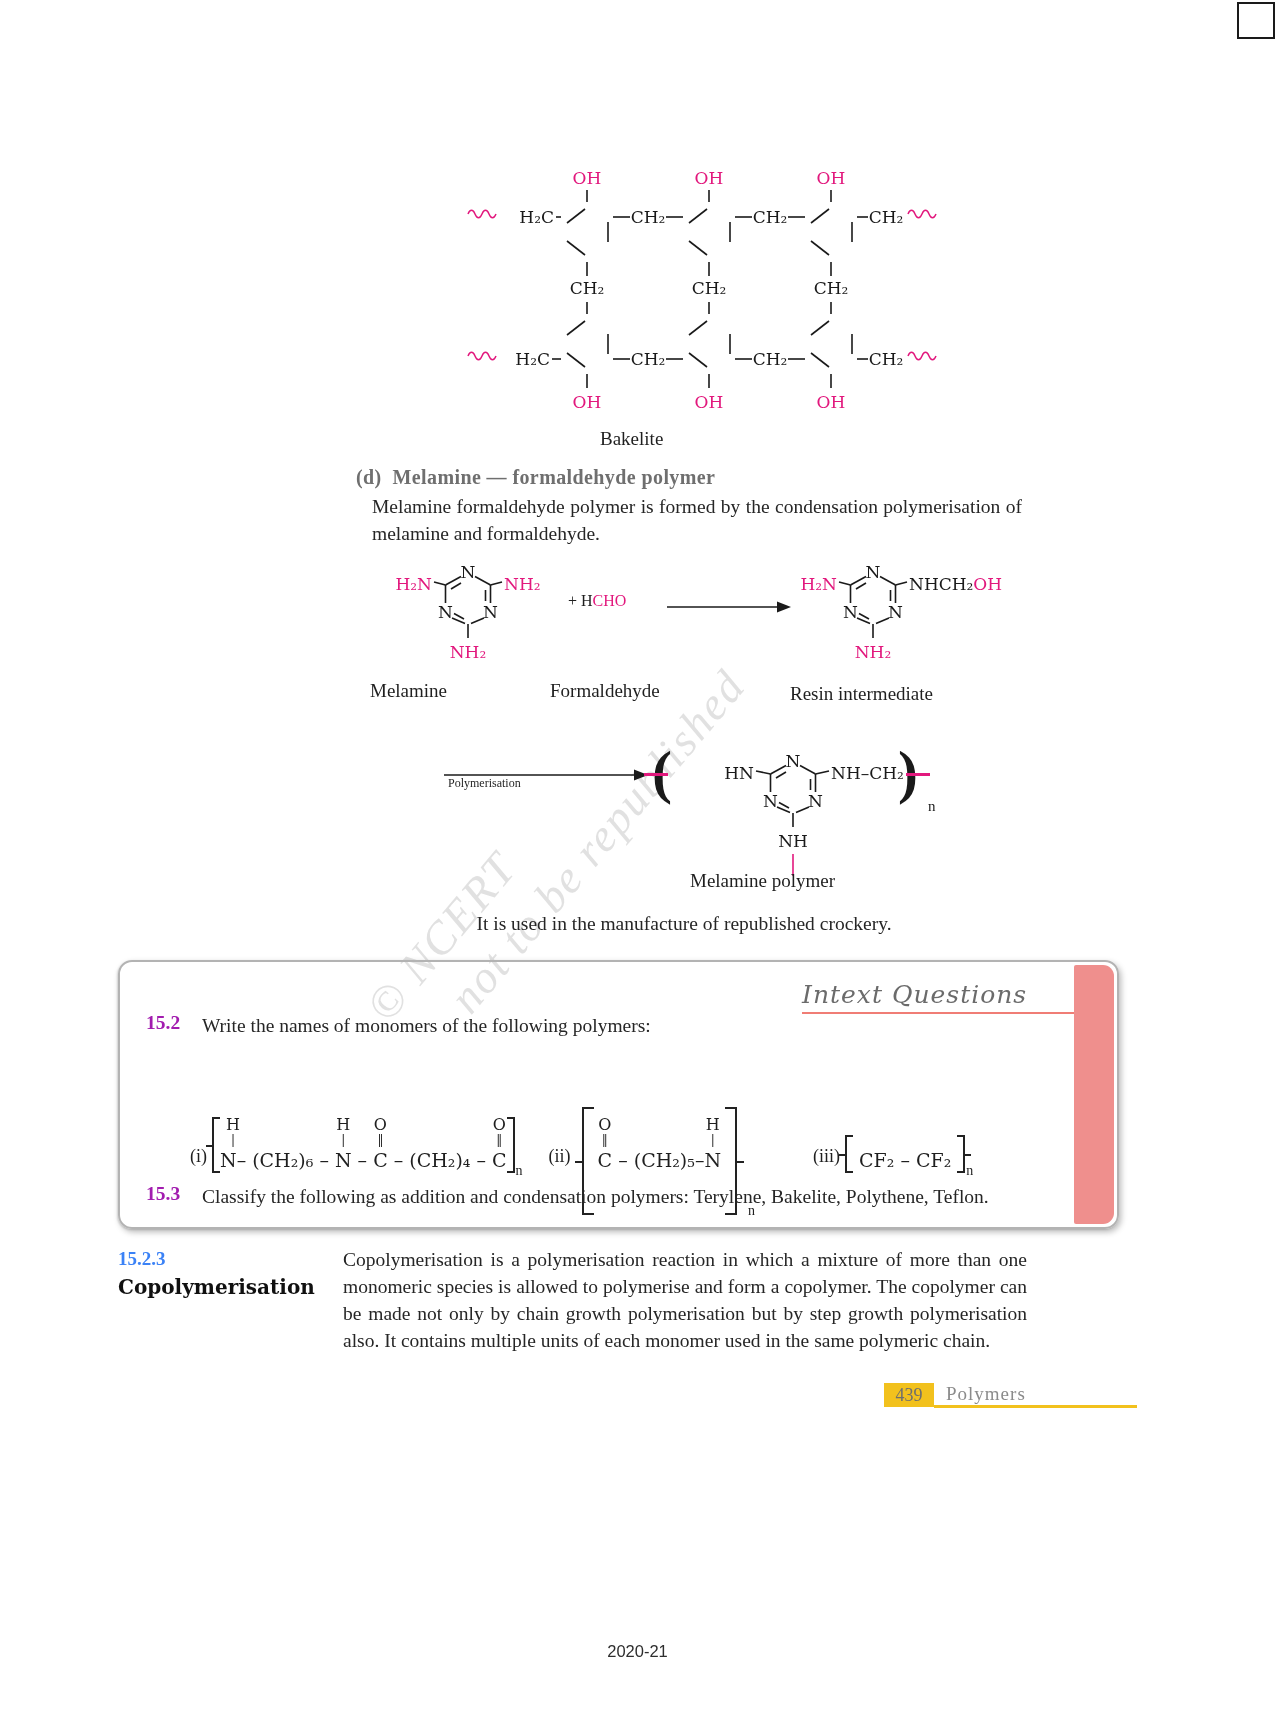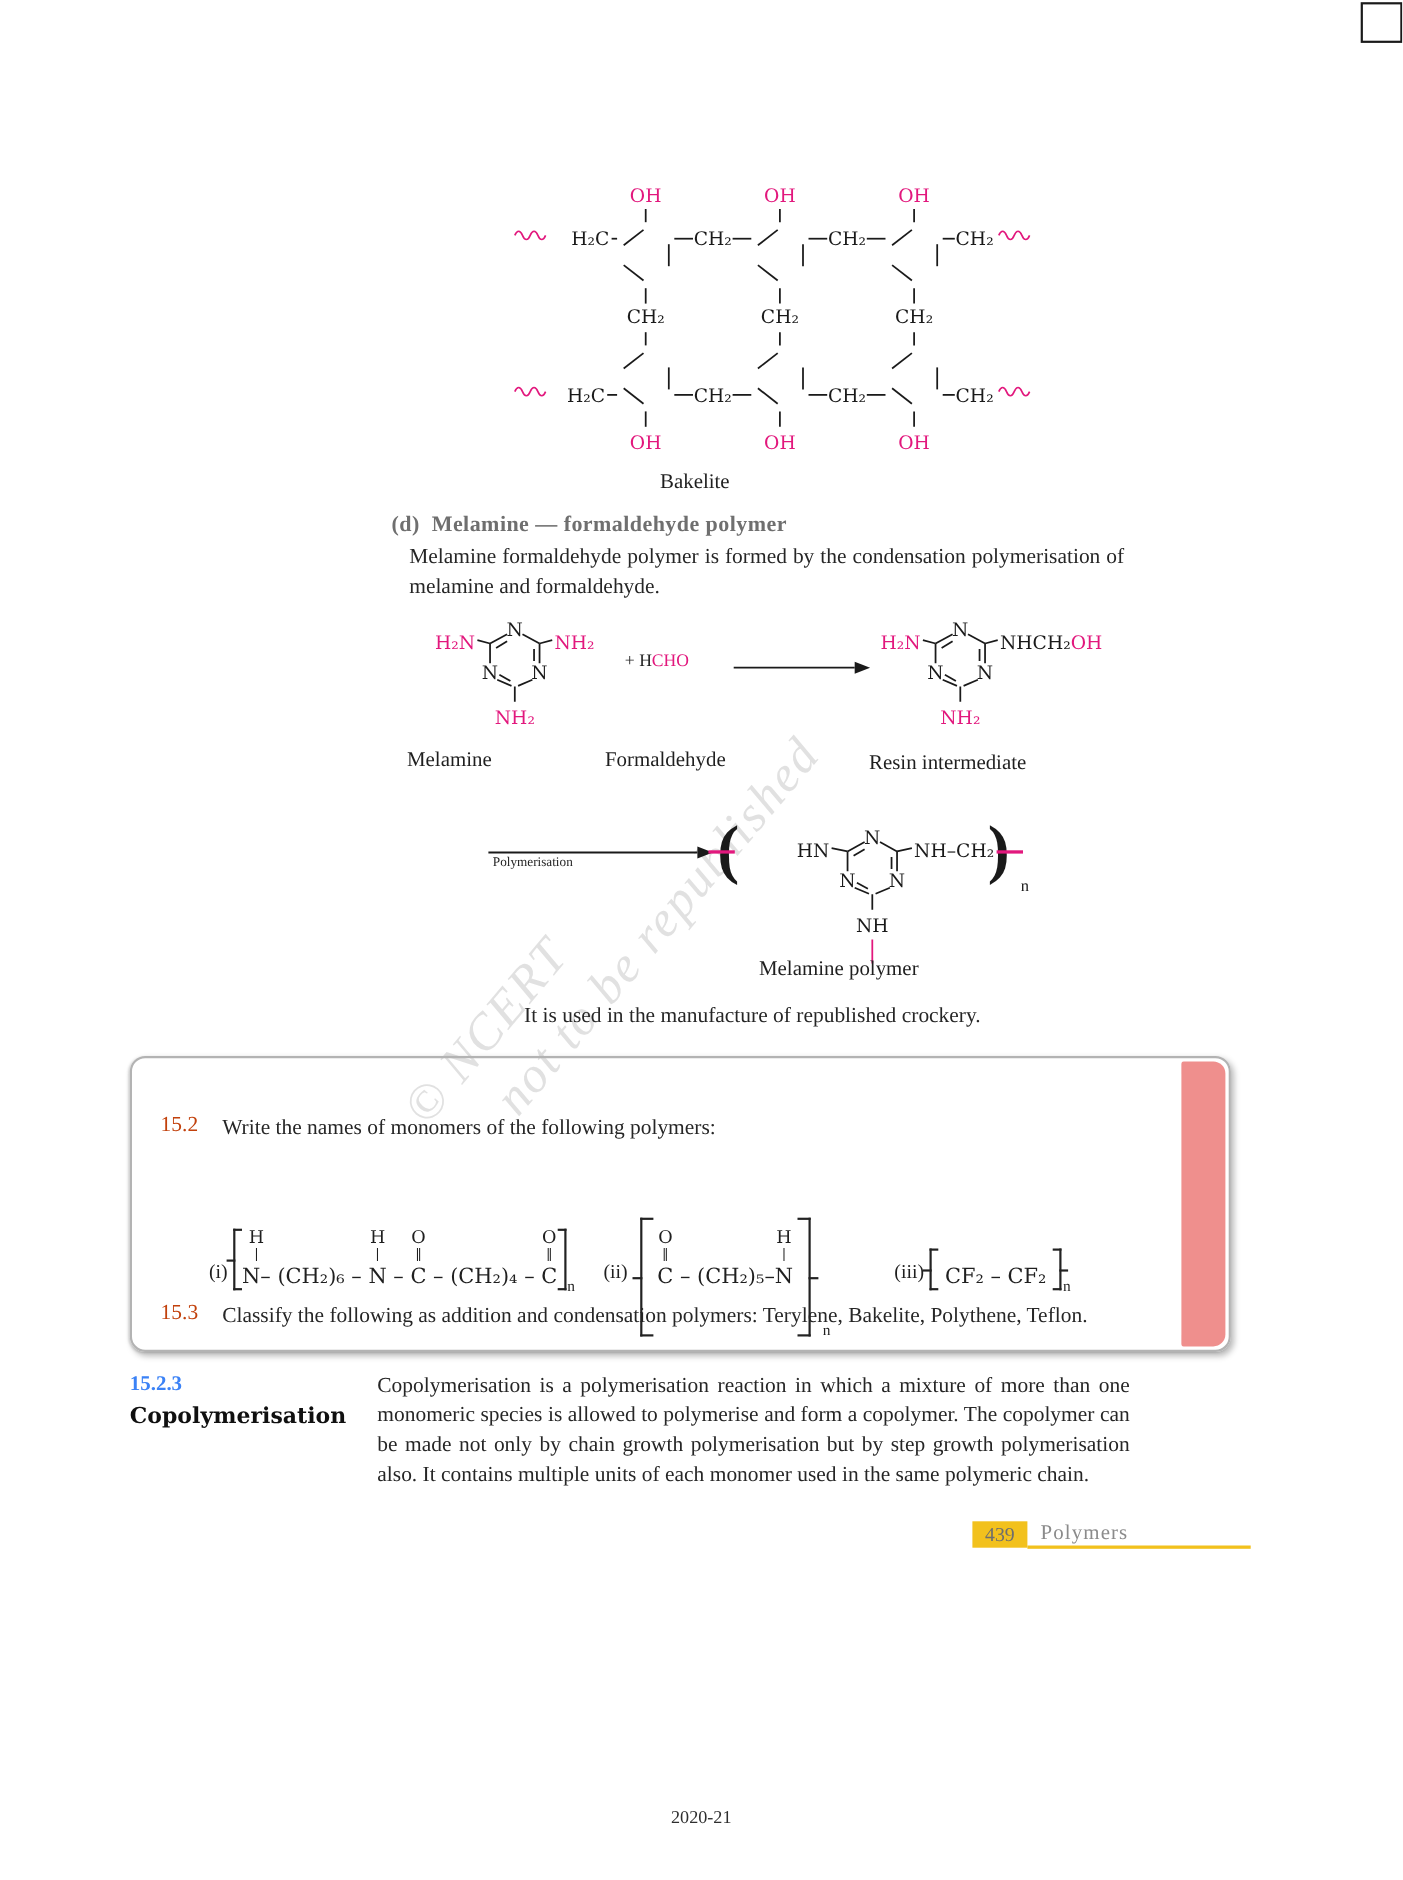--- a/index.html
+++ b/index.html
@@ -36,21 +36,21 @@
   .iq-box{position:absolute;left:118px;top:960px;width:997px;height:265px;
           border:2px solid #b3b3b3;border-radius:14px;
           box-shadow:2px 3px 6px rgba(0,0,0,.28), -1px 1px 2px rgba(0,0,0,.12);
           background:transparent;}
   .iq-bar{position:absolute;top:3px;bottom:3px;right:3px;width:40px;background:#ef8f8d;
           border-radius:2px 11px 11px 2px;}
   .iq-heading{position:absolute;left:682px;top:18px;width:272px;border-bottom:2.5px solid #f07d75;
               padding-bottom:3px;font-family:"DejaVu Serif",serif;font-style:italic;
               font-size:25px;color:#6b6b6b;letter-spacing:1px;}
   .qrow{display:flex;align-items:flex-start;}
-  .qnum{flex:none;width:56px;font-weight:normal;color:#c2410c;font-size:19.5px;}
+  .qnum{flex:none;width:56px;font-weight:bold;color:#a21caf;font-size:19.5px;}
   .qtext{font-size:19.5px;line-height:27px;color:#262626;}
 
   
   .frow{display:flex;align-items:flex-end;margin:16px 0 6px 44px;height:118px;}
   .fblock{display:flex;align-items:flex-end;}
   .flabel{font-size:18px;margin:0 5px 6px 0;}
   .funit{display:flex;flex-direction:column;align-items:center;justify-content:flex-end;
          height:58px;font-size:19px;font-family:"DejaVu Serif",serif;}
   .funit .ft{font-size:16px;line-height:16px;height:16px;}
   .funit .fb{font-size:12px;line-height:14px;height:14px;}
@@ -72,21 +72,21 @@
   
   .secnum{font-size:19px;font-weight:bold;color:#3b82f6;}
   .sectitle{font-size:20px;font-weight:bold;color:#101010;font-family:"DejaVu Serif",serif;}
 
   
   .pagenum-box{position:absolute;left:884px;top:1383px;width:50px;height:24px;background:#f2c11d;
                text-align:center;font-size:18px;color:#6e6e6e;line-height:24px;}
   .chaptername{position:absolute;left:946px;top:1383px;font-size:19px;color:#8b8b8b;letter-spacing:1px;}
   .footer-rule{position:absolute;left:934px;top:1405px;width:203px;height:3px;background:#f2c11d;}
   .yearline{position:absolute;left:0;top:1642px;width:1275px;text-align:center;
-            font-family:Liberation Serif, serif;font-size:16.5px;color:#2e2e2e;}
+            font-family:Liberation Sans, sans-serif;font-size:16.5px;color:#2e2e2e;}
   .cornerbox{position:absolute;left:1237px;top:2px;width:34px;height:33px;border:2.5px solid #1a1a1a;background:#fff;}
 </style>
 </head>
 <body>
 
 <div class="page">
 
   <div class="watermark">
     <div>© NCERT</div>
     <div>not to be republished</div>
@@ -233,20 +233,21 @@
   </svg>
   <div class="abs bigparen" style="left:898px;top:742px">)</div>
   <div class="abs pinkdash" style="left:906px;top:773px;width:24px"></div>
   <div class="abs subn" style="left:928px;top:798px">n</div>
   <div class="abs caption" style="left:690px;top:870px;width:190px">Melamine polymer</div>
 
   <div class="abs bodytext" style="left:343px;top:910px;width:682px;text-align:center">It is used in the manufacture of republished crockery.</div>
 
   <div class="iq-box">
     <div class="iq-bar"></div>
+    <div class="iq-heading">Intext Questions</div>
 
     <div style="padding:50px 110px 0 26px">
       <div class="qrow">
         <div class="qnum">15.2</div>
         <div class="qtext">Write the names of monomers of the following polymers:</div>
       </div>
 
       <div class="frow">
 
         <div class="fblock">

